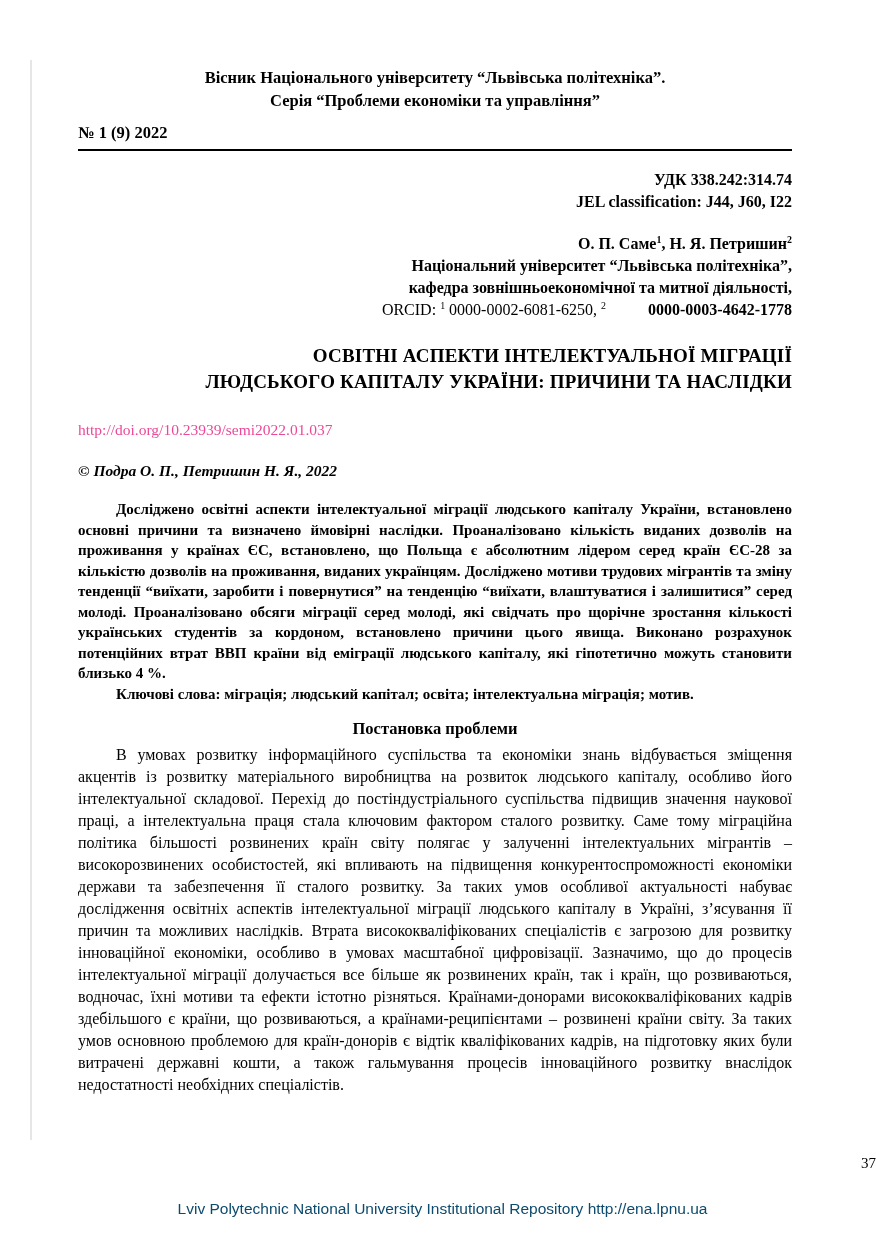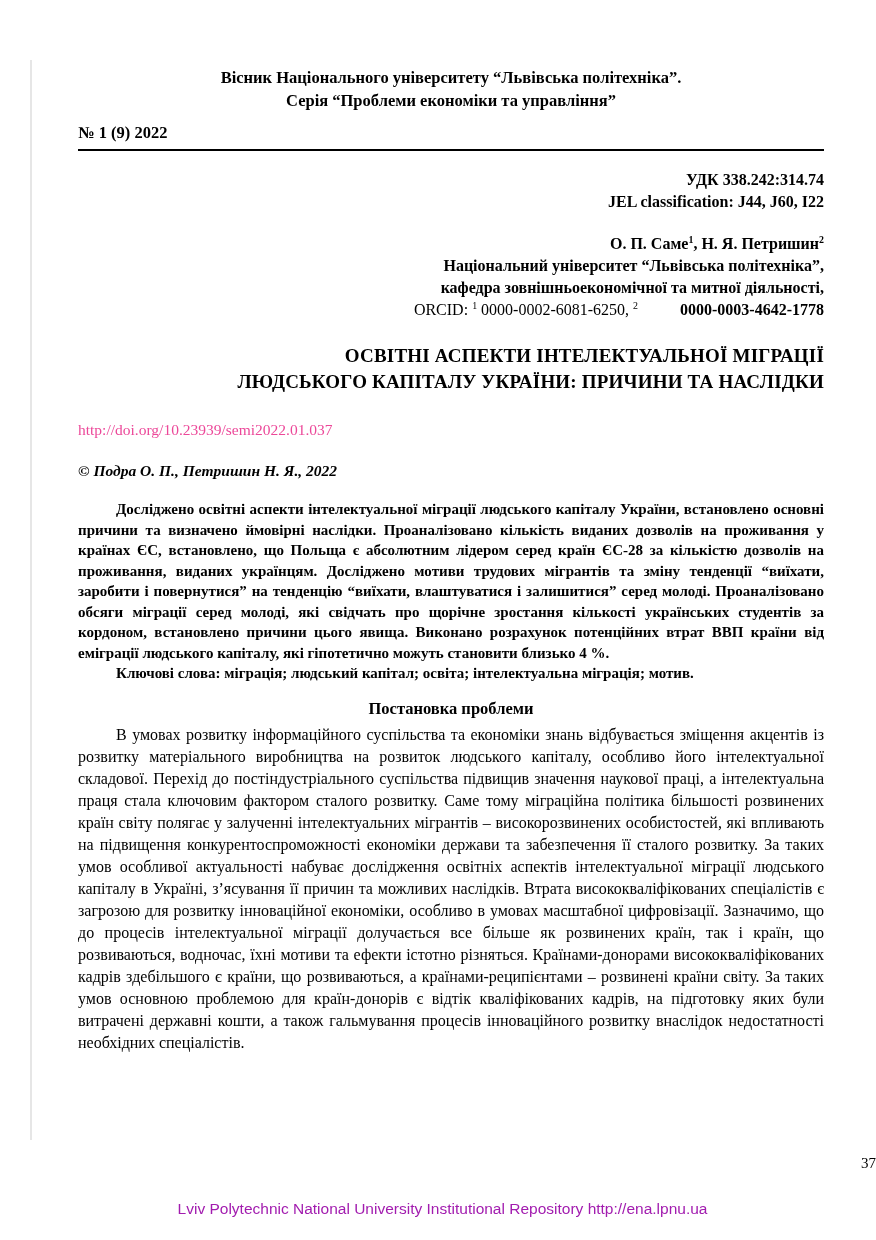--- a/index.html
+++ b/index.html
@@ -6,21 +6,21 @@
     margin: 0;
     padding: 0;
     background: #ffffff;
   }
   .page {
     position: relative;
     width: 876px;
     height: 1240px;
     background: #ffffff;
     box-sizing: border-box;
-    padding: 66px 52px 0 78px;
+    padding: 66px 84px 0 78px;
     font-family: "Liberation Serif", serif;
     color: #000;
     overflow: hidden;
   }
   .scan-artifact {
     position: absolute;
     left: 30px;
     top: 60px;
     width: 2px;
     height: 1080px;
@@ -127,21 +127,21 @@
     font-size: 15px;
   }
   .repository-watermark {
     position: absolute;
     left: 9px;
     right: 0;
     bottom: 22px;
     text-align: center;
     font-family: "Liberation Sans", sans-serif;
     font-size: 15.5px;
-    color: #a21caf;
+    color: #0c4a6e;
     margin-top: 43px;
   }
 </style>
 </head>
 <body>
 
 <div class="page">
 
   <div class="scan-artifact"></div>
 

